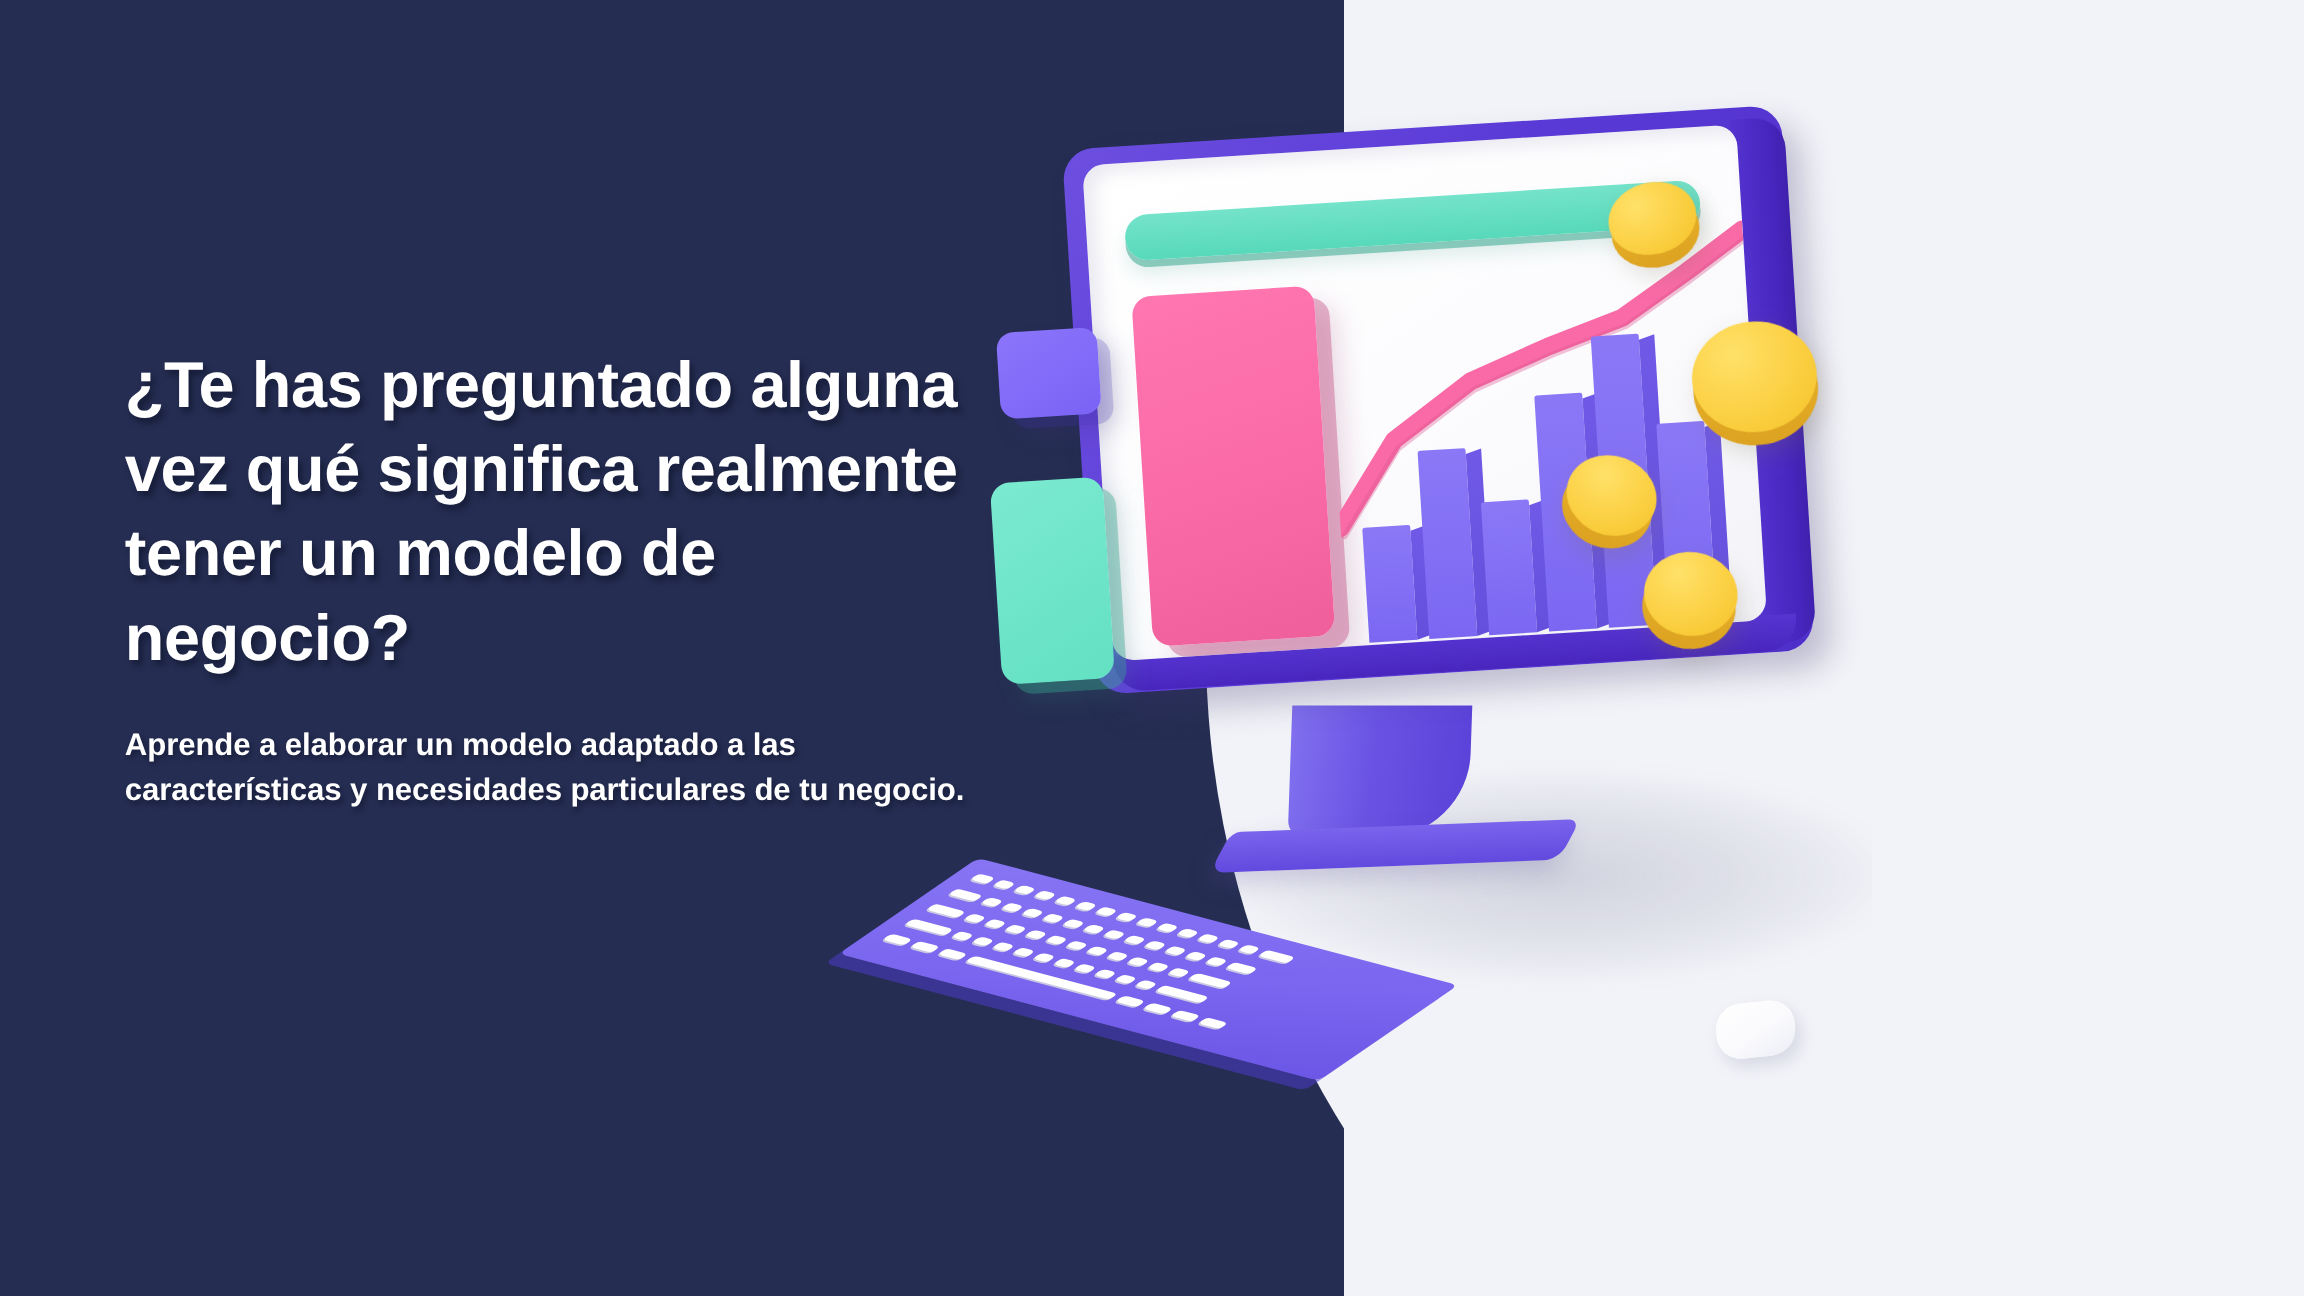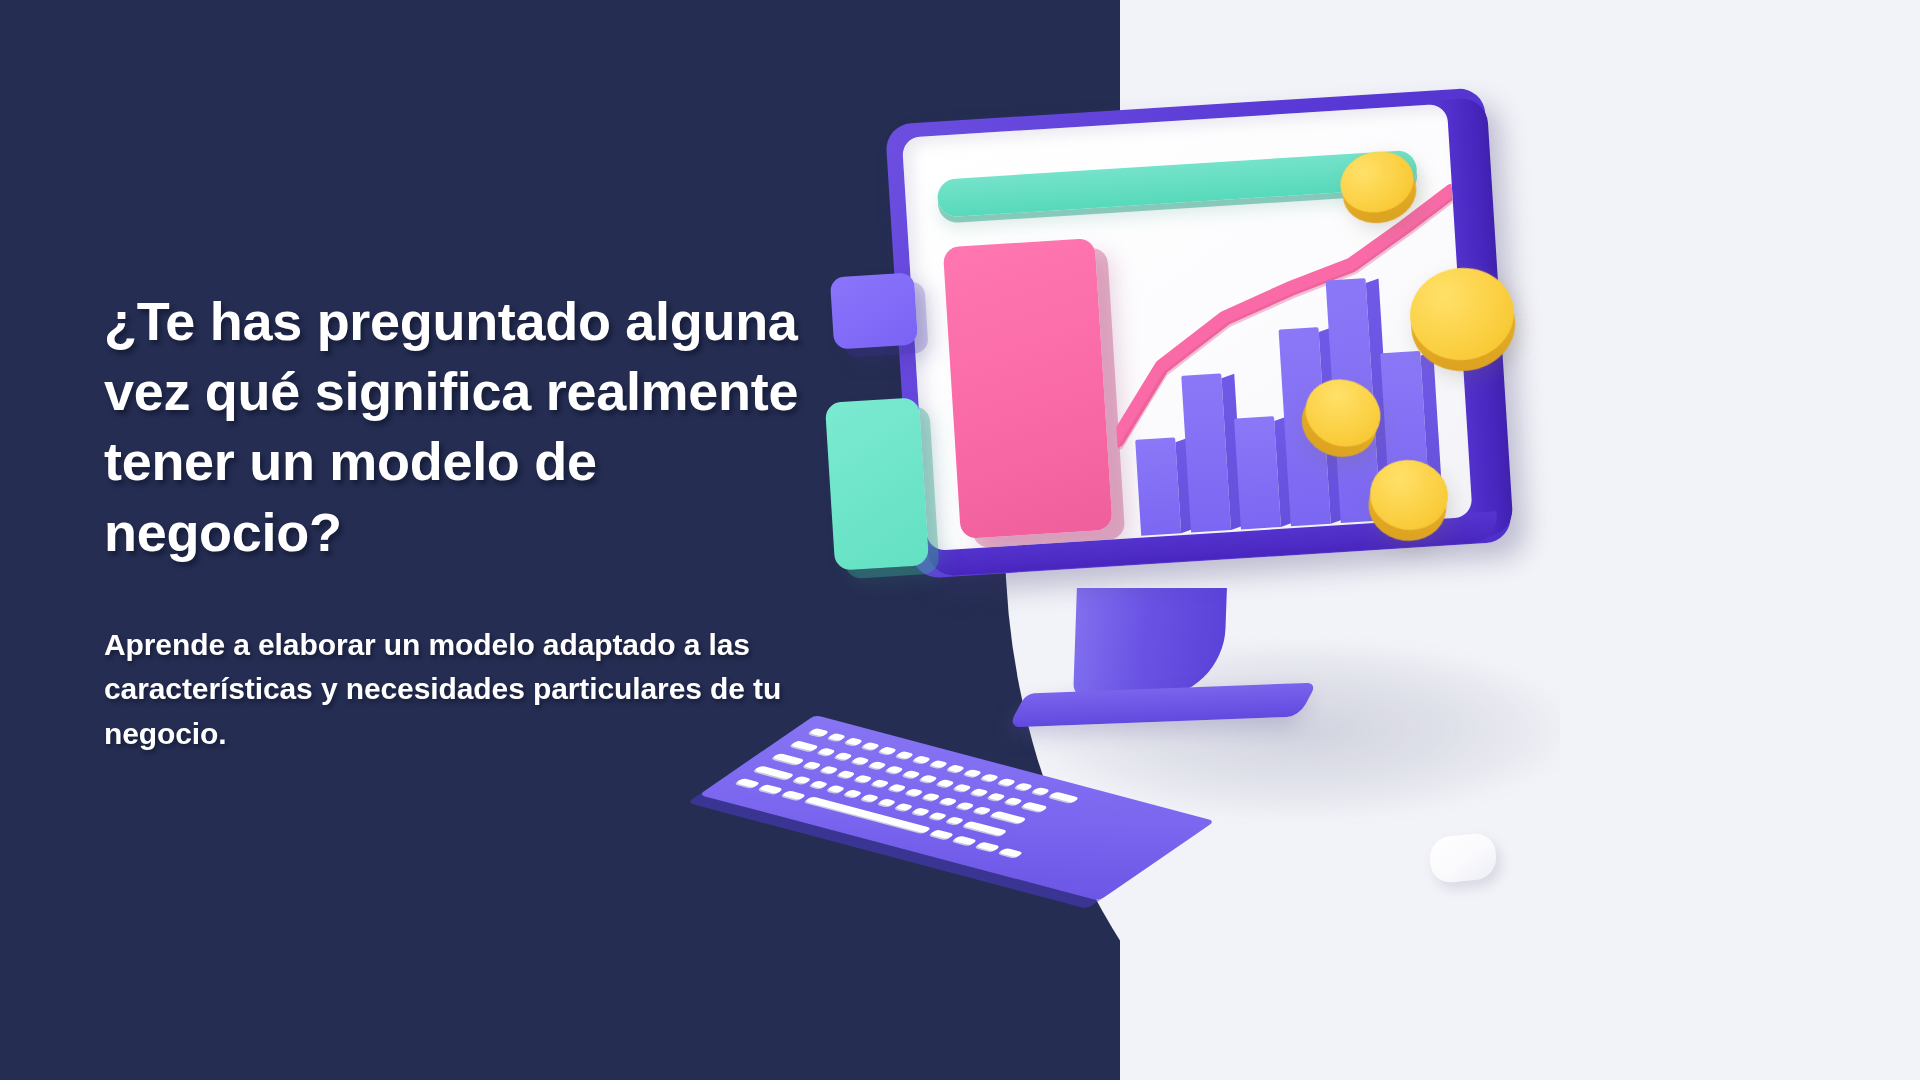--- a/index.html
+++ b/index.html
@@ -31,23 +31,23 @@
   .headline {
     color:#ffffff;
     font-size:54px;
     font-weight:bold;
     line-height:1.30;
     letter-spacing:-0.3px;
     text-shadow:3px 4px 5px rgba(10,14,34,0.55);
     white-space:pre-line;
   }
   .subcopy {
-    margin-top:56px;
+    margin-top:34px;
     color:#ffffff;
-    font-size:30px;
+    font-size:26px;
     font-weight:bold;
     line-height:1.48;
     letter-spacing:-0.1px;
     text-shadow:2px 3px 4px rgba(10,14,34,0.50);
     white-space:pre-line;
   }
 
   
   .illus { position:absolute; left:960px; top:60px; width:960px; height:1000px; }
 

